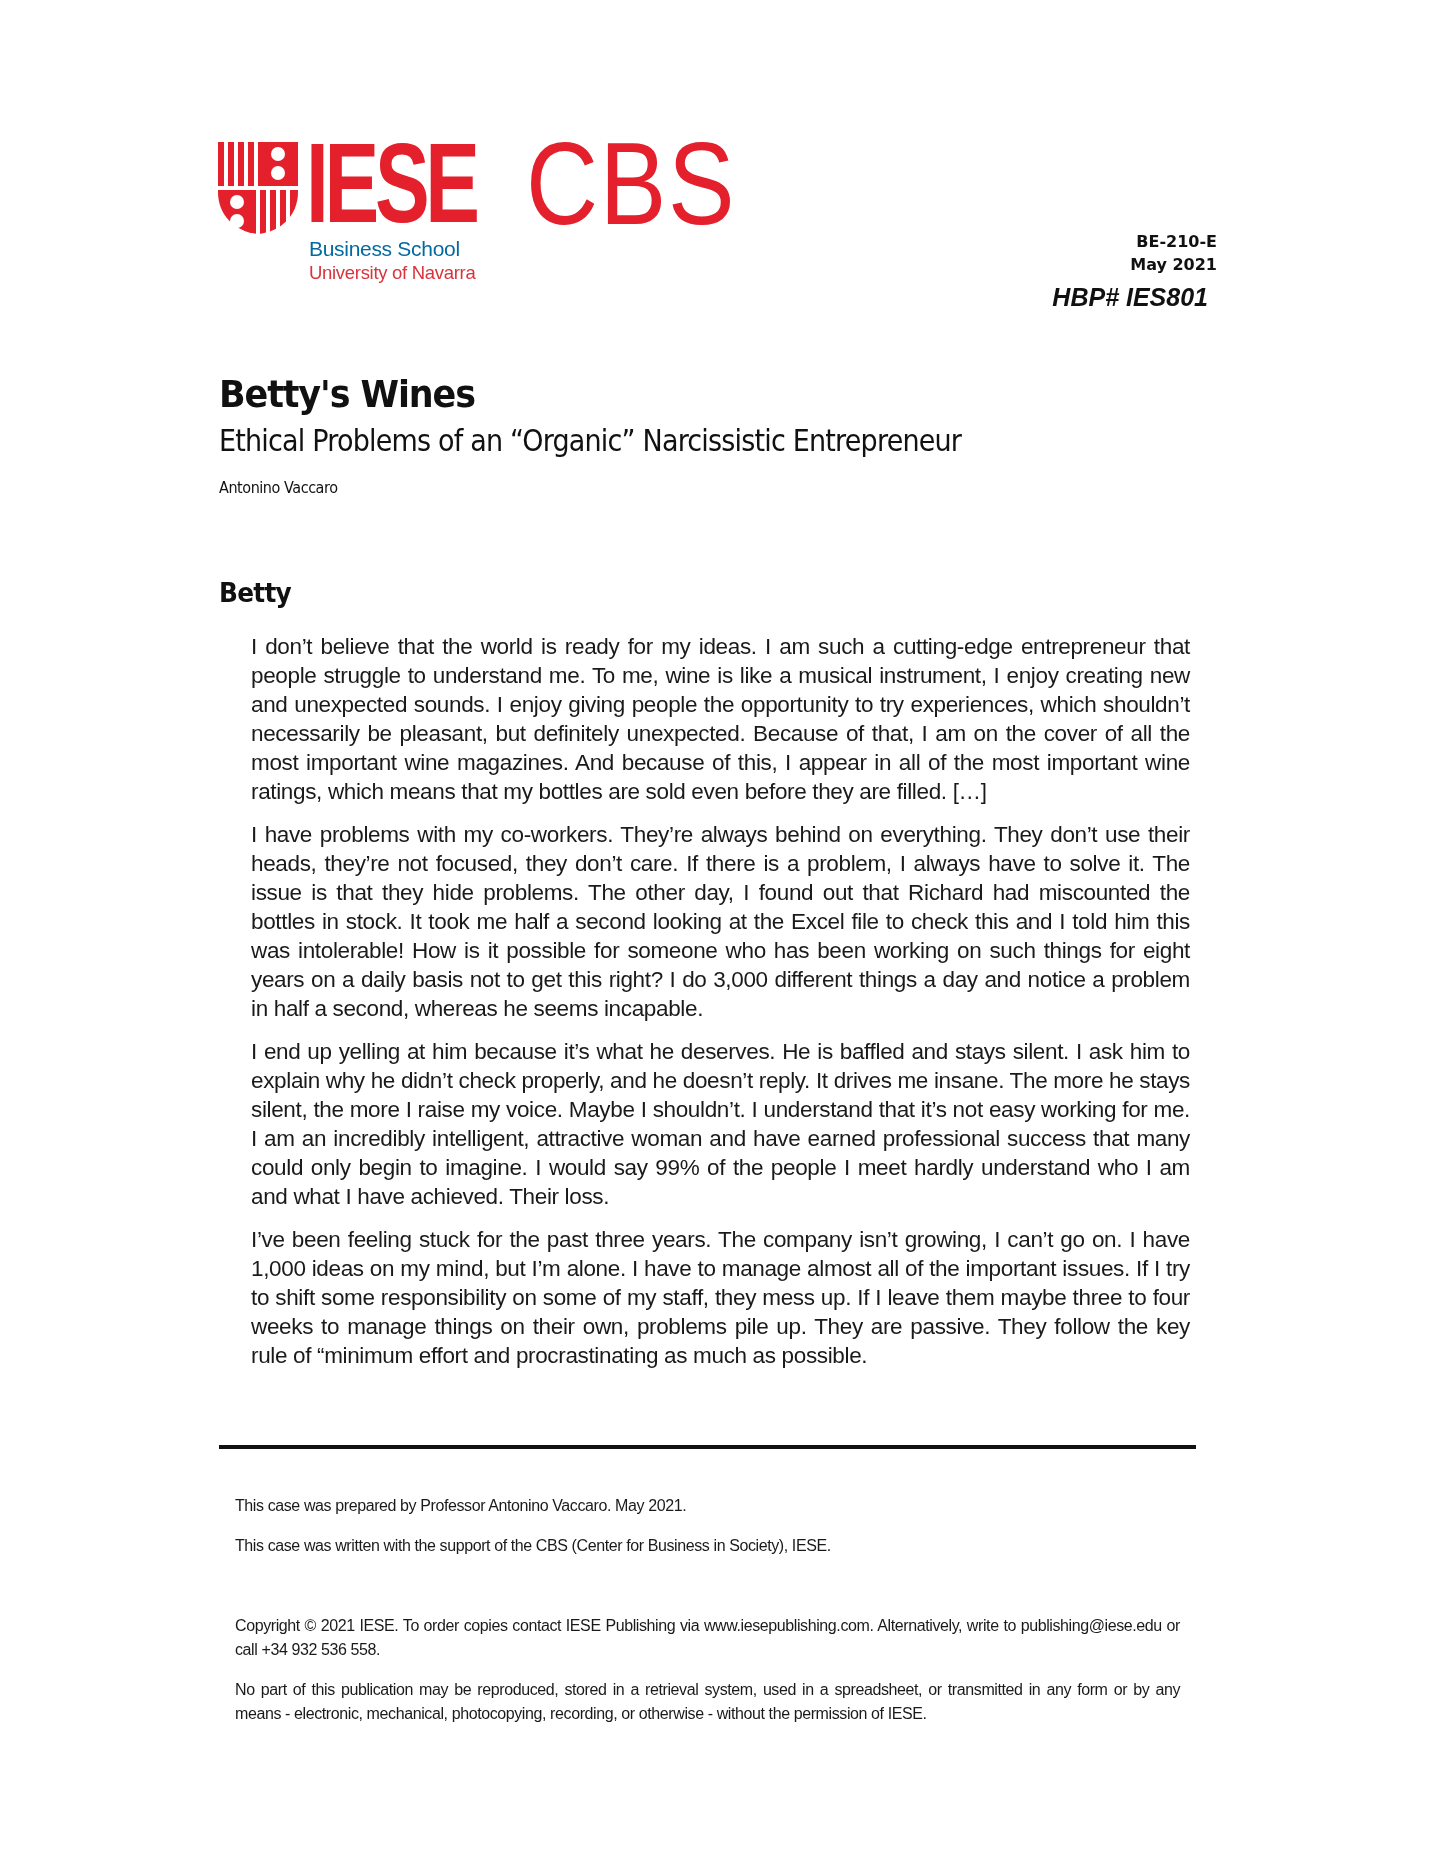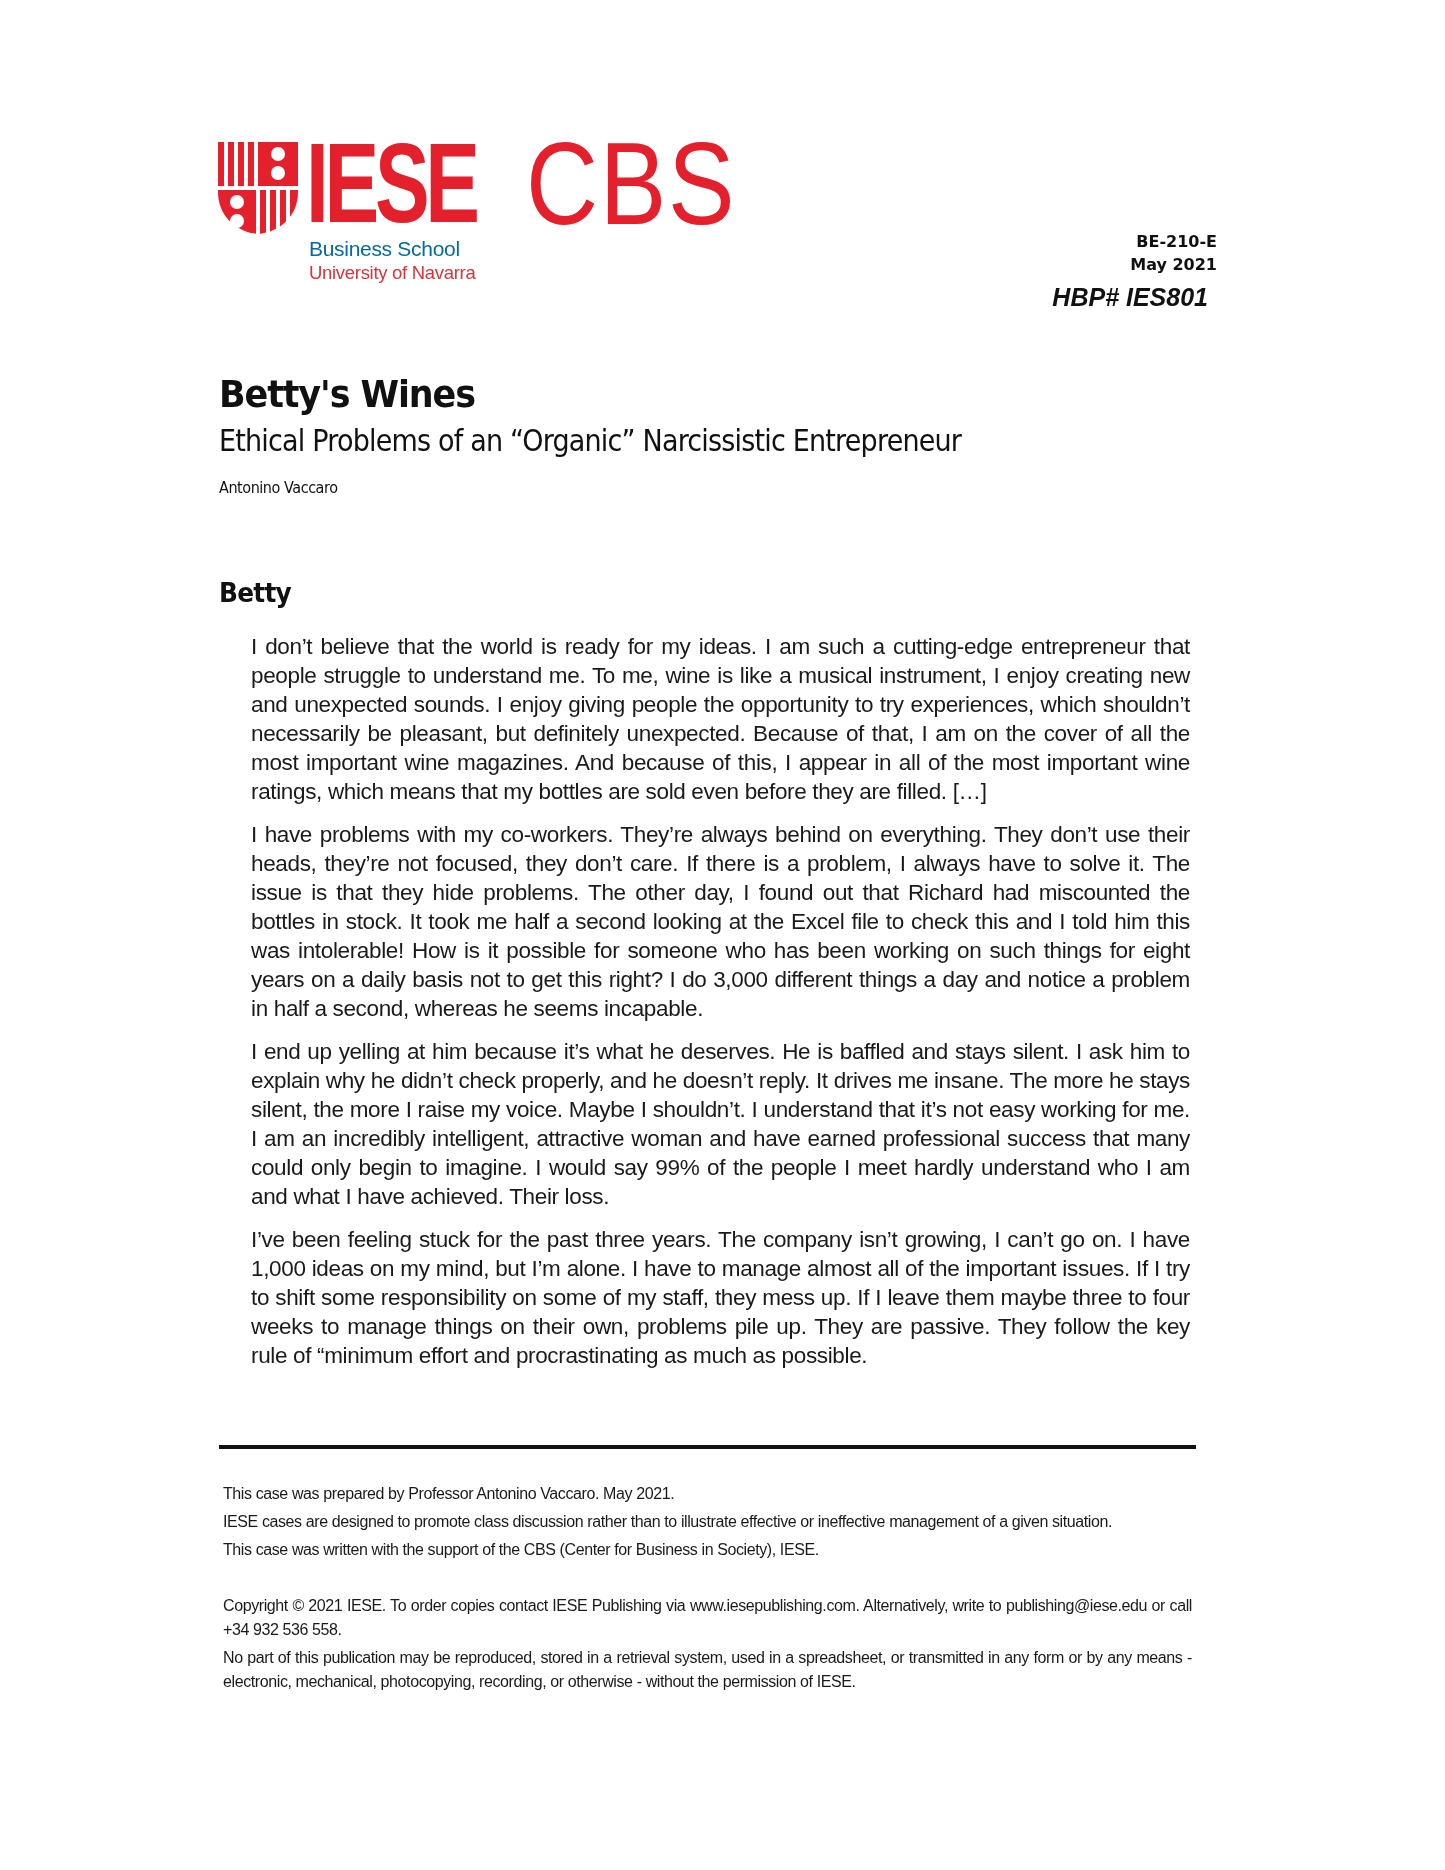--- a/index.html
+++ b/index.html
@@ -38,21 +38,21 @@
 
   
   .body { left:251px; top:632px; width:945px; }
   .para { margin:0 6px 14px 0; font-size:22.5px; line-height:29px; text-align:justify;
           font-family:"Liberation Sans", sans-serif; color:#1a1a1a; letter-spacing:-0.35px; }
 
   .rule { left:219px; top:1445px; width:977px; height:4px; background:#111; }
 
   .footer { left:219px; top:1478px; width:977px; font-size:16px; line-height:24px;
             font-family:"Liberation Sans", sans-serif; color:#1a1a1a; letter-spacing:-0.4px; }
-  .footer p { margin:4px; text-align:justify; }
+  .footer p { margin:16px; text-align:justify; }
   .footer .gap { height:24px; }
 </style>
 </head>
 <body>
 
 <div class="abs logo">
   <svg class="shield" viewBox="0 0 80 92" xmlns="http://www.w3.org/2000/svg">
     <defs>
       <clipPath id="sh">
         <path d="M0 0 H80 V50 C80 74 62 90 40 92 C18 90 0 74 0 50 Z"></path>
@@ -101,19 +101,18 @@
   <p class="para">I don’t believe that the world is ready for my ideas. I am such a cutting-edge entrepreneur that people struggle to understand me. To me, wine is like a musical instrument, I enjoy creating new and unexpected sounds. I enjoy giving people the opportunity to try experiences, which shouldn’t necessarily be pleasant, but definitely unexpected. Because of that, I am on the cover of all the most important wine magazines. And because of this, I appear in all of the most important wine ratings, which means that my bottles are sold even before they are filled. […]</p>
   <p class="para">I have problems with my co-workers. They’re always behind on everything. They don’t use their heads, they’re not focused, they don’t care. If there is a problem, I always have to solve it. The issue is that they hide problems. The other day, I found out that Richard had miscounted the bottles in stock. It took me half a second looking at the Excel file to check this and I told him this was intolerable! How is it possible for someone who has been working on such things for eight years on a daily basis not to get this right? I do 3,000 different things a day and notice a problem in half a second, whereas he seems incapable.</p>
   <p class="para">I end up yelling at him because it’s what he deserves. He is baffled and stays silent. I ask him to explain why he didn’t check properly, and he doesn’t reply. It drives me insane. The more he stays silent, the more I raise my voice. Maybe I shouldn’t. I understand that it’s not easy working for me. I am an incredibly intelligent, attractive woman and have earned professional success that many could only begin to imagine. I would say 99% of the people I meet hardly understand who I am and what I have achieved. Their loss.</p>
   <p class="para">I’ve been feeling stuck for the past three years. The company isn’t growing, I can’t go on. I have 1,000 ideas on my mind, but I’m alone. I have to manage almost all of the important issues. If I try to shift some responsibility on some of my staff, they mess up. If I leave them maybe three to four weeks to manage things on their own, problems pile up. They are passive. They follow the key rule of “minimum effort and procrastinating as much as possible.</p>
 </div>
 
 <div class="abs rule"></div>
 
 <div class="abs footer">
   <p>This case was prepared by Professor Antonino Vaccaro. May 2021.</p>
-  <p>IESE cases are designed to promote class discussion rather than to illustrate effective or ineffective management of a given situation.</p>
   <p>This case was written with the support of the CBS (Center for Business in Society), IESE.</p>
   <div class="gap"></div>
   <p>Copyright © 2021 IESE. To order copies contact IESE Publishing via www.iesepublishing.com. Alternatively, write to publishing@iese.edu or call +34 932 536 558.</p>
   <p>No part of this publication may be reproduced, stored in a retrieval system, used in a spreadsheet, or transmitted in any form or by any means - electronic, mechanical, photocopying, recording, or otherwise - without the permission of IESE.</p>
   <div class="gap"></div>
 </div>
 
 </body></html>

